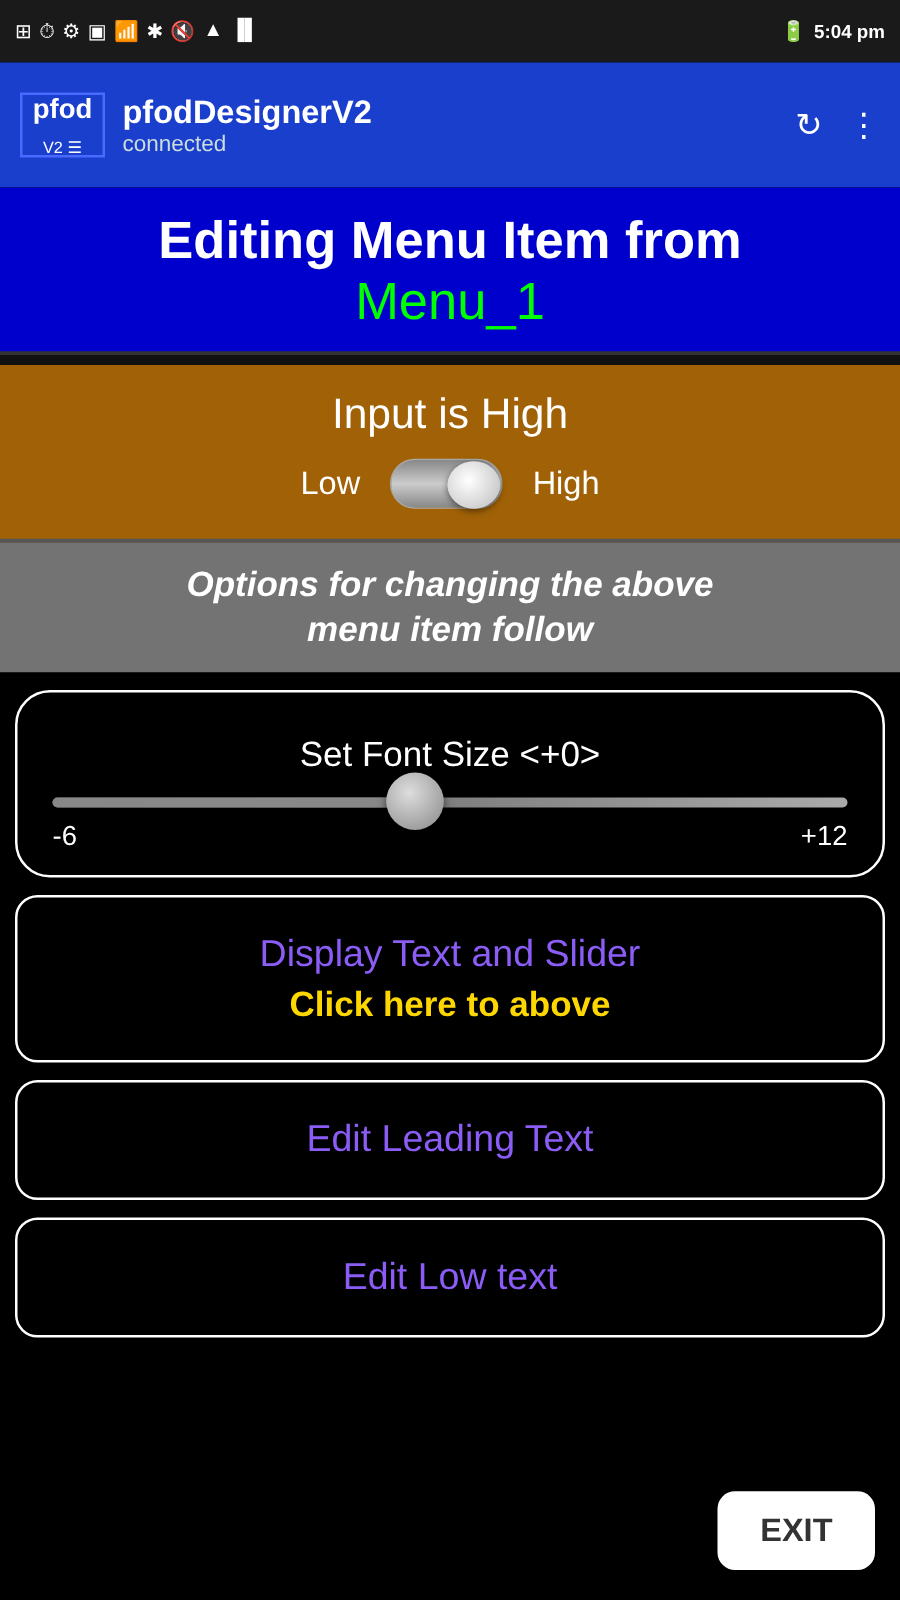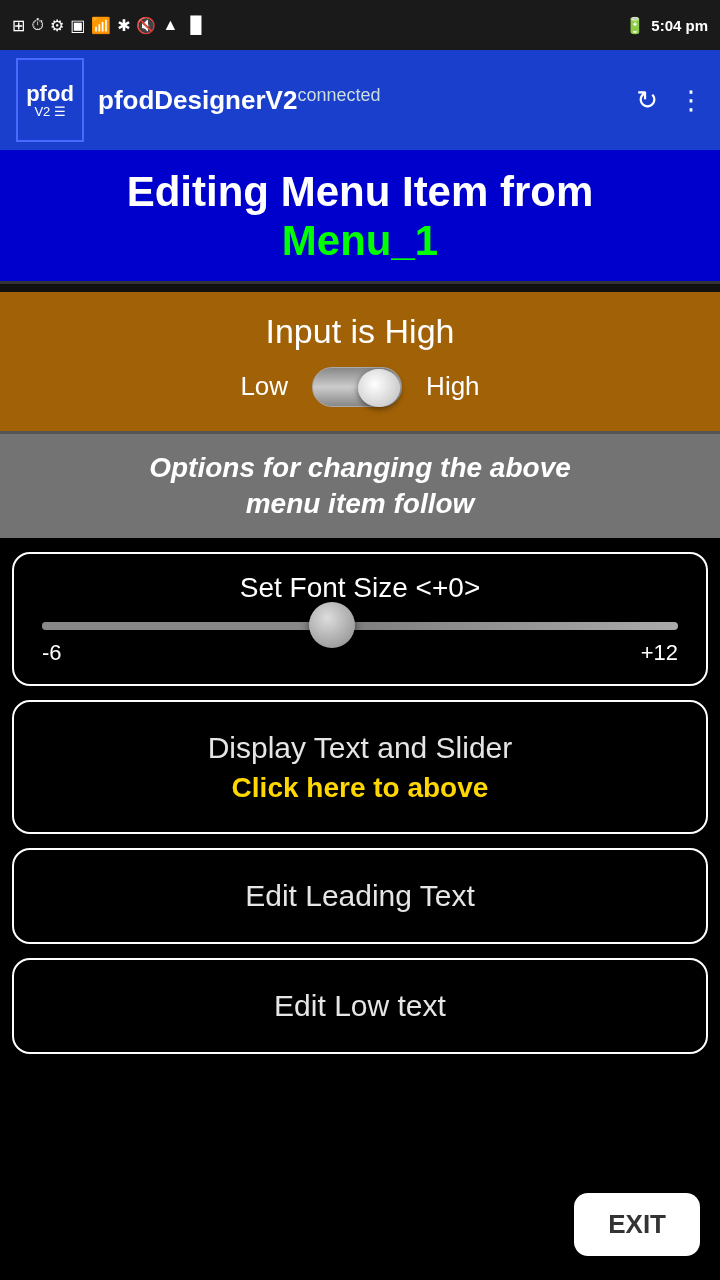--- a/index.html
+++ b/index.html
@@ -42,43 +42,43 @@
       width: 720px;
       height: 100px;
       background: #1a3fcc;
       display: flex;
       align-items: center;
       padding: 0 16px;
       gap: 14px;
     }
     .app-logo {
       width: 68px;
-      height: 84px;
+      height: 52px;
       background: #1a3fcc;
       border: 2px solid #4a6aff;
       display: flex;
       flex-direction: column;
       align-items: center;
-      justify-content: center;
+      justify-content: space-between;
     }
     .logo-top {
       color: #fff;
       font-size: 22px;
       font-weight: bold;
       line-height: 1;
     }
     .logo-v2 {
       color: #fff;
       font-size: 13px;
       line-height: 1;
     }
     .app-title-area {
       flex: 1;
       display: flex;
-      flex-direction: row;
+      flex-direction: column;
     }
     .app-name {
       color: #fff;
       font-size: 26px;
       font-weight: bold;
     }
     .app-status {
       color: #cdd;
       font-size: 18px;
     }
@@ -102,21 +102,21 @@
     }
     .header-title {
       color: #fff;
       font-size: 42px;
       font-weight: bold;
       line-height: 1.15;
     }
     .header-menu-name {
       color: #00ff00;
       font-size: 42px;
-      font-weight: bold;
+      font-weight: normal;
       line-height: 1.2;
     }
 
     
     .divider-dark {
       height: 8px;
       background: #111;
     }
 
     
@@ -187,21 +187,22 @@
     
     .card {
       border: 2px solid #fff;
       border-radius: 18px;
       background: #000;
       overflow: hidden;
     }
 
     
     .font-size-card {
-      padding: 18px 20px 18px;
+      padding: 34px 20px 18px;
+      border-radius: 28px;
     }
     .font-size-title {
       color: #fff;
       font-size: 28px;
       text-align: center;
       margin-bottom: 18px;
     }
     .slider-container {
       position: relative;
       padding: 0 8px;
@@ -239,21 +240,21 @@
       margin-top: 8px;
     }
 
     
     .btn-card {
       padding: 28px 20px;
       text-align: center;
       cursor: pointer;
     }
     .btn-main-text {
-      color: #e5e5e5;
+      color: #8b5cf6;
       font-size: 30px;
       line-height: 1.2;
     }
     .btn-sub-text {
       color: #ffd700;
       font-size: 28px;
       font-weight: bold;
       margin-top: 6px;
     }
 

